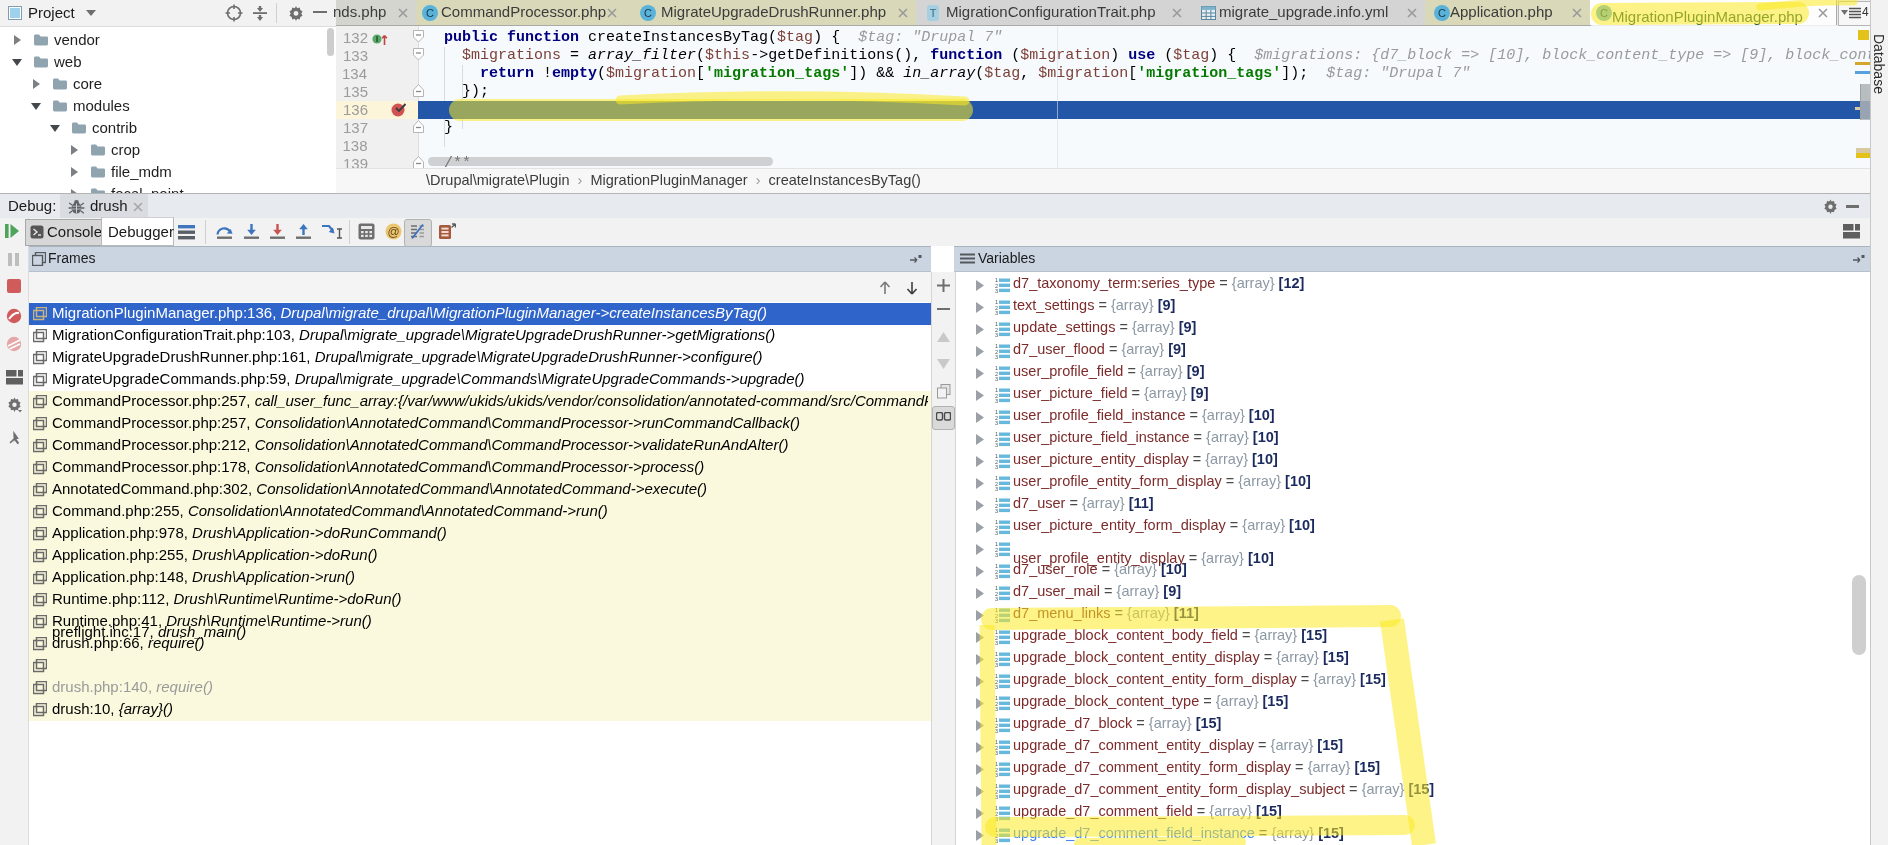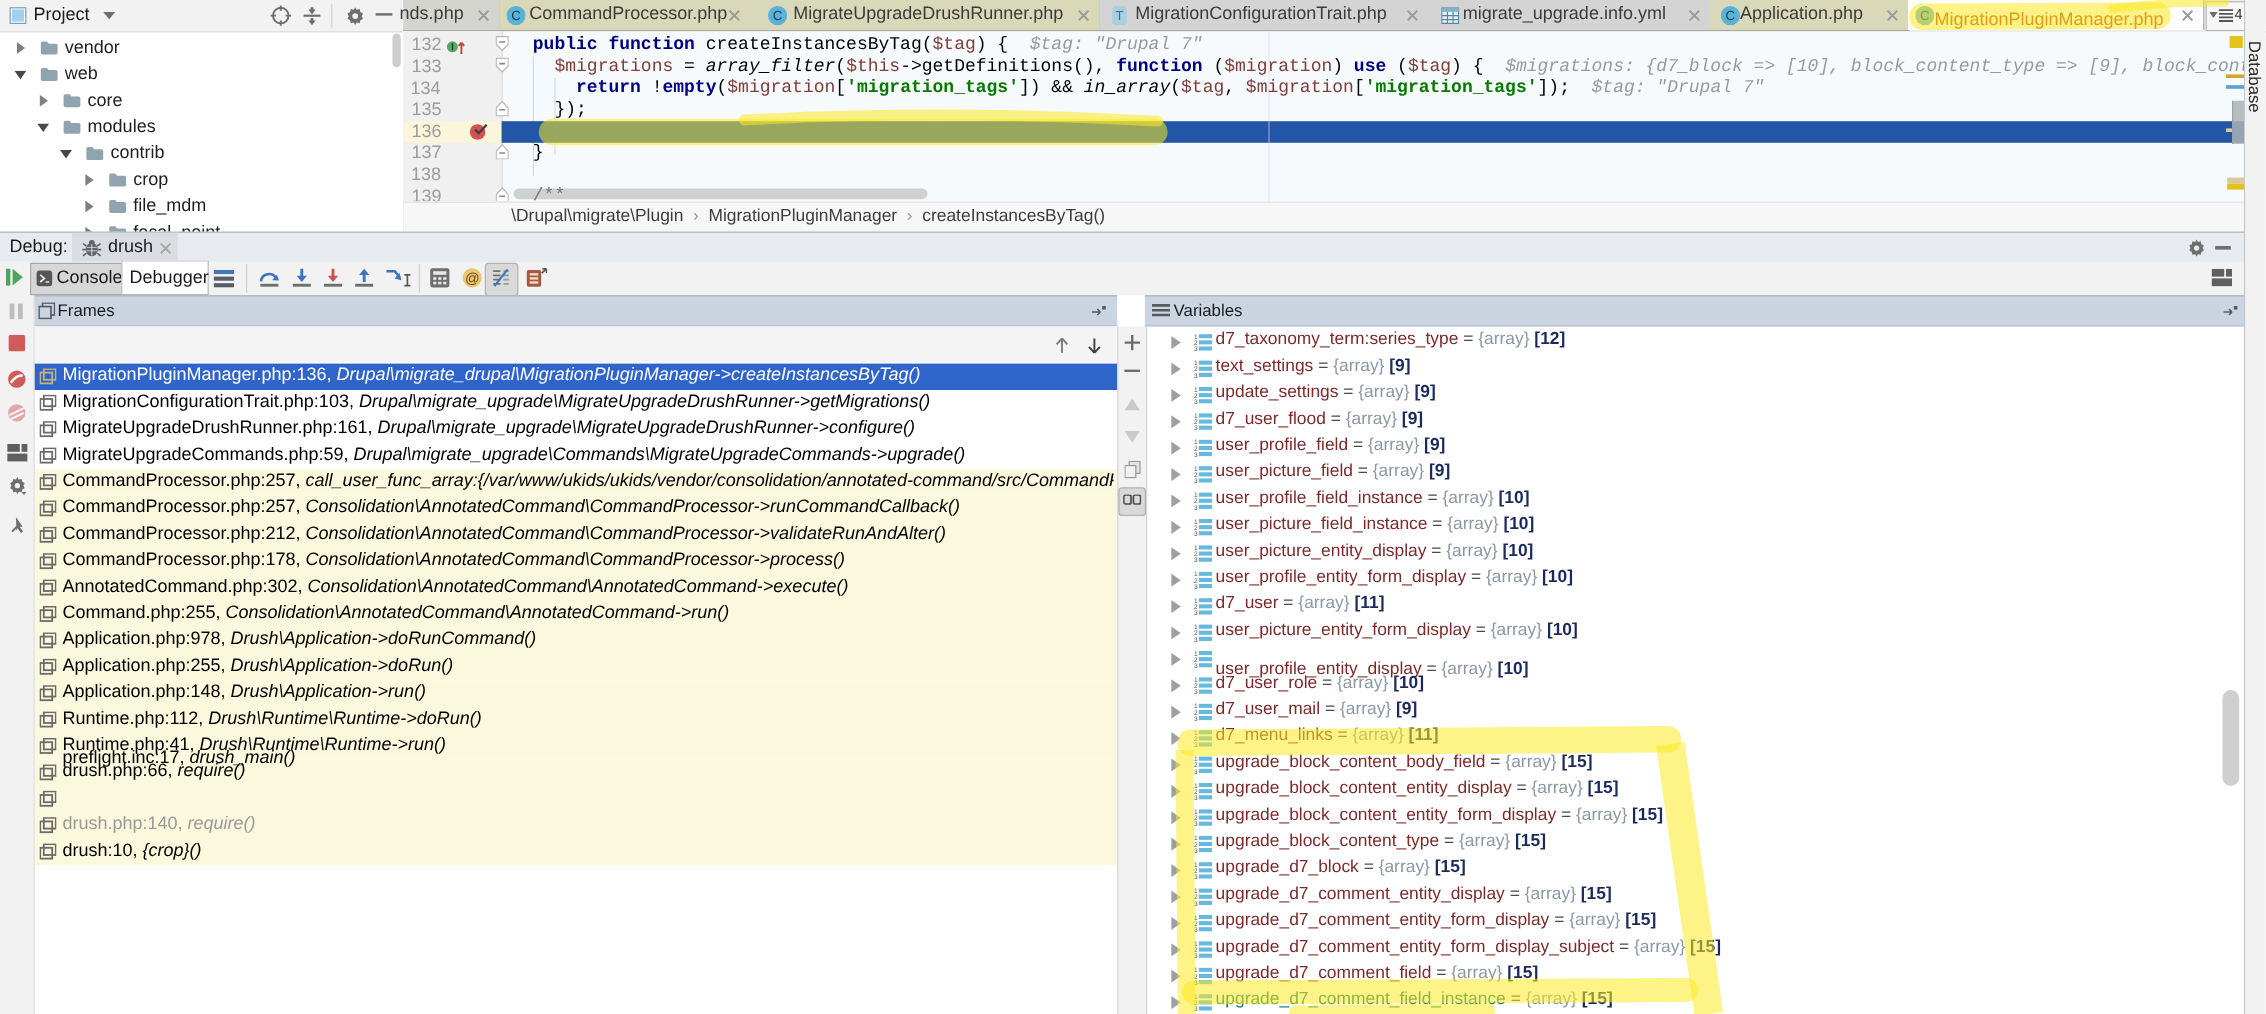--- a/index.html
+++ b/index.html
@@ -144,21 +144,21 @@
   </svg>
 <div class="abs nowrap" style="left:1450px;top:3px;font-size:15px;color:#3b3b3b;">Application.php</div>
 <svg class="abs" style="left:1572px;top:8px" width="10" height="10">
     <path d="M1 1 L9 9 M9 1 L1 9" stroke="#9a9a9a" stroke-width="1.6"></path>
   </svg>
 <div class="abs" style="left:1590px;top:0;width:246px;height:25px;background:#fdfdfd;border-right:1px solid #aaaaaa;"></div>
 <svg class="abs" style="left:1596px;top:5px" width="16" height="16">
     <circle cx="8" cy="8" r="8" fill="#5bb2d8"></circle>
     <text x="8" y="12" font-size="11" font-family="Liberation Sans" fill="#17384c" text-anchor="middle">C</text>
   </svg>
-<div class="abs nowrap" style="left:1612px;top:8px;font-size:15px;color:#c2410c;">MigrationPluginManager.php</div>
+<div class="abs nowrap" style="left:1612px;top:8px;font-size:15px;color:#14532d;">MigrationPluginManager.php</div>
 <svg class="abs" style="left:1818px;top:8px" width="10" height="10">
     <path d="M1 1 L9 9 M9 1 L1 9" stroke="#9a9a9a" stroke-width="1.6"></path>
   </svg>
 <div class="abs" style="left:1838px;top:1px;width:32px;height:23px;background:#f7f7f7;border:1px solid #b6b6b6;"></div>
 <svg class="abs" style="left:1841px;top:10px" width="7" height="6">
     <path d="M0 0 L7 0 L3.5 5 Z" fill="#6e6e6e"></path>
   </svg>
 <svg class="abs" style="left:1849px;top:7px" width="12" height="12">
     <path d="M0 1.5 H12 M0 4.5 H12 M0 7.5 H12 M0 10.5 H12" stroke="#555" stroke-width="1.5"></path>
   </svg>
@@ -492,21 +492,21 @@
 <svg class="abs" style="left:33px;top:681px" width="14" height="14">
     <rect x="3.5" y="0.5" width="10" height="9" fill="none" stroke="#6a6a6a" stroke-width="1.5"></rect>
     <rect x="0.5" y="3.5" width="10" height="9" fill="none" stroke="#6a6a6a" stroke-width="1.5"></rect>
   </svg>
 <div class="abs nowrap" style="left:52px;top:678px;font-size:15px;color:#9a9a9a;width:876px;overflow:hidden;">drush.php:140, <span style="font-style:italic;">require()</span></div>
 <div class="abs" style="left:29px;top:699px;width:902px;height:22px;background:#fbf9dd;"></div>
 <svg class="abs" style="left:33px;top:703px" width="14" height="14">
     <rect x="3.5" y="0.5" width="10" height="9" fill="none" stroke="#6a6a6a" stroke-width="1.5"></rect>
     <rect x="0.5" y="3.5" width="10" height="9" fill="none" stroke="#6a6a6a" stroke-width="1.5"></rect>
   </svg>
-<div class="abs nowrap" style="left:52px;top:700px;font-size:15px;color:#000000;width:876px;overflow:hidden;">drush:10, <span style="font-style:italic;">{crop}()</span></div>
+<div class="abs nowrap" style="left:52px;top:700px;font-size:15px;color:#000000;width:876px;overflow:hidden;">drush:10, <span style="font-style:italic;">{array}()</span></div>
 <div class="abs" style="left:931px;top:272px;width:23px;height:573px;background:#f2f2f2;border-left:1px solid #d5d5d5;border-right:1px solid #d5d5d5;"></div>
 <svg class="abs" style="left:937px;top:279px" width="13" height="13">
     <path d="M6.5 0 V13 M0 6.5 H13" stroke="#6e6e6e" stroke-width="2"></path>
   </svg>
 <div class="abs" style="left:937px;top:308px;width:13px;height:2.4px;background:#6e6e6e;"></div>
 <svg class="abs" style="left:937px;top:332px" width="13" height="10">
     <path d="M6.5 0 L13 10 H0 Z" fill="#c9c9c9"></path>
   </svg>
 <svg class="abs" style="left:937px;top:359px" width="13" height="10">
     <path d="M6.5 10 L0 0 H13 Z" fill="#c9c9c9"></path>
@@ -938,21 +938,21 @@
       <rect x="6" y="0.5" width="11" height="3.4"></rect>
       <rect x="6" y="5.6" width="11" height="3.4"></rect>
       <rect x="6" y="10.7" width="11" height="3.4"></rect>
     </g>
     <g font-family="Liberation Sans" font-size="5.5" fill="#555">
       <text x="2" y="4.4">1</text>
       <text x="2" y="9.5">2</text>
       <text x="2" y="14.6">3</text>
     </g>
   </svg>
-<div class="abs nowrap" style="left:1013px;top:825px;font-size:14.5px;"><span style="color:#0f766e;">upgrade_d7_comment_field_instance</span><span style="color:#4a4a4a;"> = </span><span style="color:#8c98a4;">{array}</span> <span style="color:#1b2a5e;font-weight:bold;">[15]</span></div>
+<div class="abs nowrap" style="left:1013px;top:825px;font-size:14.5px;"><span style="color:#3b82f6;">upgrade_d7_comment_field_instance</span><span style="color:#4a4a4a;"> = </span><span style="color:#8c98a4;">{array}</span> <span style="color:#1b2a5e;font-weight:bold;">[15]</span></div>
 <div class="abs" style="left:1852px;top:575px;width:14px;height:80px;background:#cfcfcf;border-radius:7px;"></div>
 <svg class="abs" style="left:0;top:0;pointer-events:none;" width="1888" height="845">
     <path d="M1602 14 L1798 13" stroke="rgba(252,234,35,0.55)" stroke-width="22" stroke-linecap="round" fill="none"></path>
     <path d="M1760 7 Q 1815 1 1854 2" stroke="rgba(252,234,35,0.55)" stroke-width="7" stroke-linecap="round" fill="none"></path>
     <path d="M460 110 L962 110" stroke="rgba(252,234,35,0.55)" stroke-width="22" stroke-linecap="round" fill="none"></path>
     <path d="M620 100 Q 790 91 965 101" stroke="rgba(252,234,35,0.55)" stroke-width="9" stroke-linecap="round" fill="none"></path>
     <path d="M992 619 L1390 616" stroke="rgba(252,234,35,0.55)" stroke-width="22" stroke-linecap="round" fill="none"></path>
     <path d="M1392 620 L1424 845" stroke="rgba(252,234,35,0.55)" stroke-width="24" stroke-linecap="butt" fill="none"></path>
     <path d="M987 625 L989 845" stroke="rgba(252,234,35,0.55)" stroke-width="15" stroke-linecap="butt" fill="none"></path>
     <path d="M995 827 L1405 825" stroke="rgba(252,234,35,0.55)" stroke-width="20" stroke-linecap="round" fill="none"></path>

